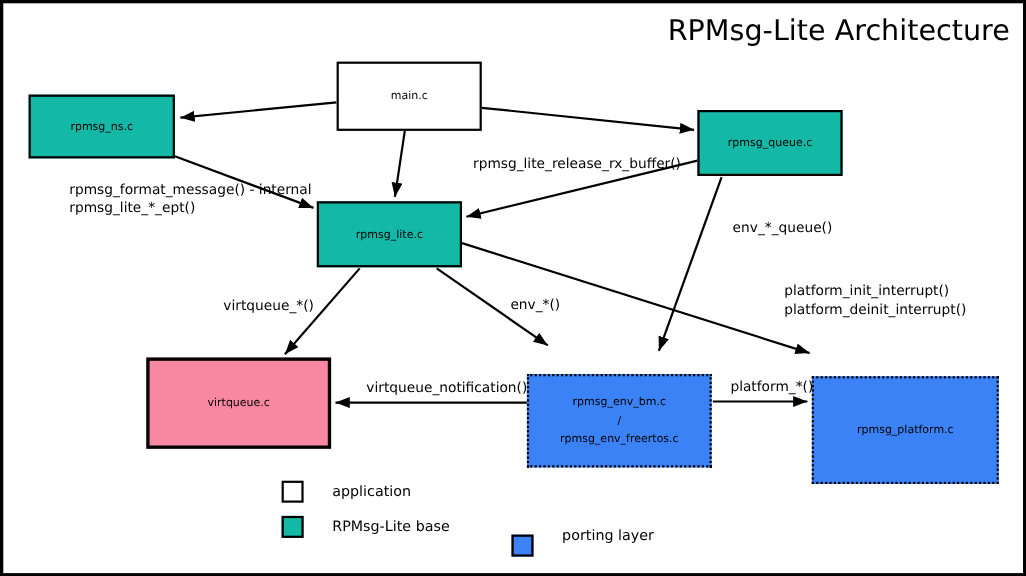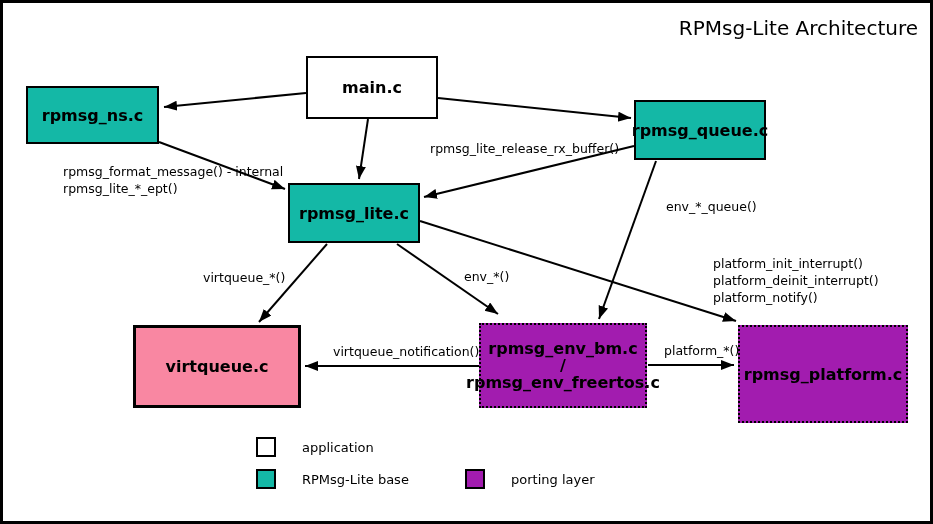--- a/index.html
+++ b/index.html
@@ -7,29 +7,29 @@
     position:relative; width:933px; height:524px;
     box-sizing:border-box; border:3px solid #000;
     background:#fff; overflow:hidden;
     font-family:"DejaVu Sans","Liberation Sans",sans-serif;
     color:#000;
   }
   #wires { position:absolute; left:0; top:0; width:933px; height:524px; }
   .node {
     position:absolute; box-sizing:border-box;
     display:flex; flex-direction:column; align-items:center; justify-content:center;
-    font-size:16px; text-align:right; line-height:17px;font-weight:bold;
+    font-size:10px; text-align:right; line-height:17px;
   }
   .solid2 { border:2px solid #000; }
   .solid3 { border:3px solid #000; }
   .dotted { border:2px dotted #000; }
   .fill-white { background:#ffffff; }
   .fill-green { background:#14b8a6; }
   .fill-pink  { background:#f987a2; }
-  .fill-yellow{ background:#a21caf; }
+  .fill-yellow{ background:#3b82f6;margin-top:17px; }
 
   #node-main      { left:303px; top:53px;  width:132px; height:63px; }
   #node-ns        { left:23px;  top:83px;  width:133px; height:58px; }
   #node-queue     { left:631px; top:97px;  width:132px; height:60px; }
   #node-lite      { left:285px; top:180px; width:132px; height:60px; }
   #node-virtqueue { left:130px; top:322px; width:168px; height:83px; }
   #node-env       { left:476px; top:320px; width:168px; height:85px; }
   #node-platform  { left:735px; top:322px; width:170px; height:98px; }
 
   .lbl { position:absolute; font-size:12.5px; line-height:17px; white-space:nowrap; }
@@ -37,21 +37,21 @@
   #lbl-release-rx   { left:427px; top:137px; }
   #lbl-env-queue    { left:663px; top:195px; }
   #lbl-platform-fns { left:710px; top:252px; }
   #lbl-virtqueue-star { left:200px; top:266px; }
   #lbl-env-star       { left:461px; top:265px; }
   #lbl-virtqueue-notification { left:330px; top:340px; }
   #lbl-platform-star  { left:661px; top:339px; }
 
   #diagram-title {
     position:absolute; top:13px; right:12px;
-    font-size:20px; line-height:24px;
+    font-size:26px; line-height:24px;
   }
 
   .legend-item { position:absolute; display:flex; align-items:center; }
   .legend-swatch {
     width:20px; height:20px; box-sizing:border-box;
     border:2px solid #000; flex:0 0 auto;
   }
   .legend-label { margin-left:26px; font-size:13px; white-space:nowrap; }
   #legend-application { left:253px; top:434px; }
   #legend-base        { left:253px; top:466px; }
@@ -102,21 +102,20 @@
 
   <div class="lbl" id="lbl-ept">
     <div>rpmsg_format_message() - internal</div>
     <div>rpmsg_lite_*_ept()</div>
   </div>
   <div class="lbl" id="lbl-release-rx">rpmsg_lite_release_rx_buffer()</div>
   <div class="lbl" id="lbl-env-queue">env_*_queue()</div>
   <div class="lbl" id="lbl-platform-fns">
     <div>platform_init_interrupt()</div>
     <div>platform_deinit_interrupt()</div>
-    <div>platform_notify()</div>
   </div>
   <div class="lbl" id="lbl-virtqueue-star">virtqueue_*()</div>
   <div class="lbl" id="lbl-env-star">env_*()</div>
   <div class="lbl" id="lbl-virtqueue-notification">virtqueue_notification()</div>
   <div class="lbl" id="lbl-platform-star">platform_*()</div>
 
   <div class="legend-item" id="legend-application">
     <div class="legend-swatch fill-white"></div>
     <div class="legend-label">application</div>
   </div>

